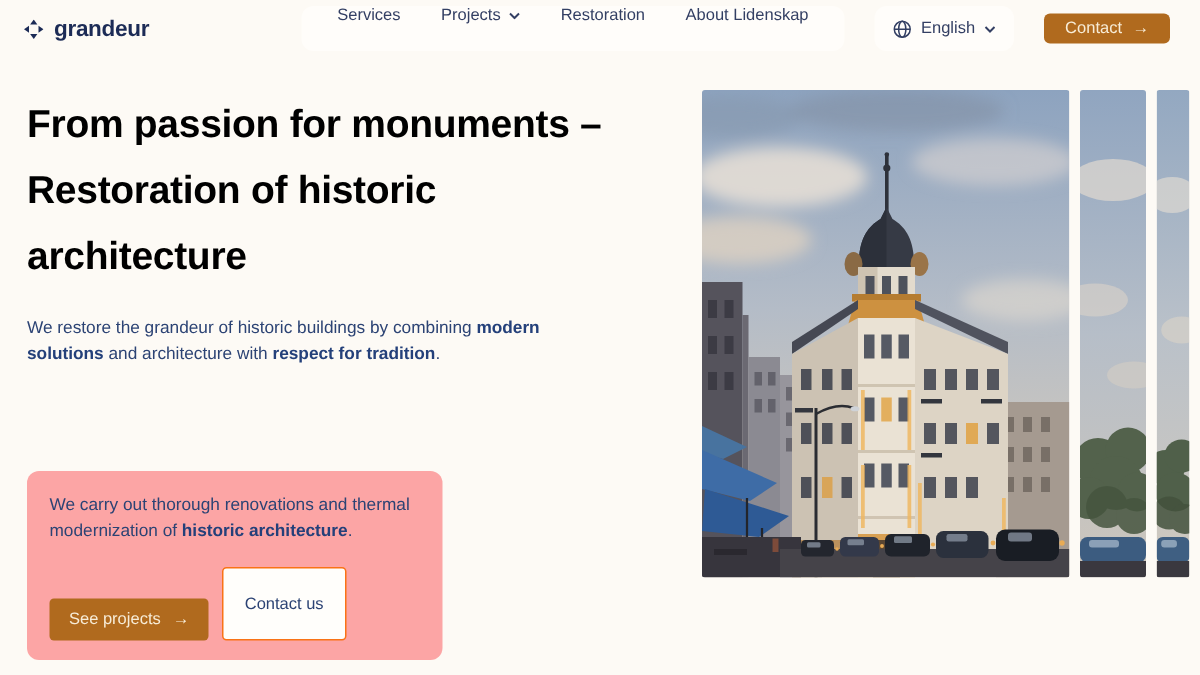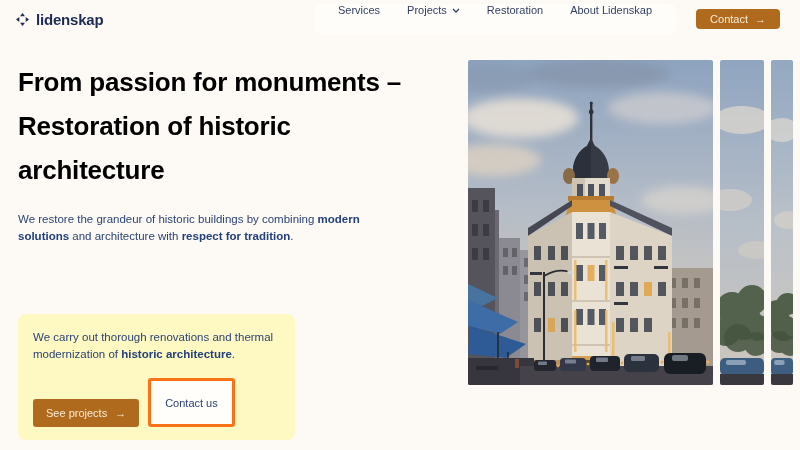--- a/index.html
+++ b/index.html
@@ -55,35 +55,35 @@
     color:#000000; letter-spacing:-0.2px;
   }
   .hero-intro {
     margin-top:19px; width:342px;
     font-size:11.5px; line-height:16.5px; color:#2c4374;
   }
   .hero-intro b, .card-text b { font-weight:700; color:#24407a; }
 
   .card {
     margin-top:70px; width:277px;
-    background:#fef9c3; border-radius:8px;
+    background:#fca5a5; border-radius:8px;
     padding:15px 15px 13px;
   }
   .card-text { font-size:11.5px; line-height:16.5px; color:#2c4374; }
   .card-buttons { display:flex; gap:9px; margin-top:16px; }
   .btn-primary {
     display:flex; align-items:center; gap:8px;
     background:#b06a1e; color:#f7ecd7;
     border:none; border-radius:3px;
     font-size:11px; font-family:inherit;
     padding:8px 13px; cursor:pointer;margin-top:21px;
   }
   .btn-secondary {
     background:#fffefb; color:#2c4374;
-    border:3px solid #f97316; border-radius:3px;
+    border:1px solid #f97316; border-radius:3px;
     font-size:11px; font-family:inherit;
     padding:8px 14px; cursor:pointer;
   }
 
   
   .carousel {
     display:flex; gap:7px;
     margin-left:40px; height:325px; flex:1;
     overflow:hidden;
   }
@@ -99,21 +99,21 @@
 <header class="header">
   <div class="brand">
     <span style="display:inline-flex;">
       <svg width="13" height="13" viewBox="0 0 14 14" fill="#1c2b56">
         <polygon points="7,0 9.6,3.6 4.4,3.6"></polygon>
         <polygon points="14,7 10.4,9.6 10.4,4.4"></polygon>
         <polygon points="7,14 4.4,10.4 9.6,10.4"></polygon>
         <polygon points="0,7 3.6,4.4 3.6,9.6"></polygon>
       </svg>
     </span>
-    <span class="brand-name">lidenskap</span>
+    <span class="brand-name">grandeur</span>
   </div>
 
   <div class="header-right">
     <nav class="nav-pill">
       <span class="nav-item">
         <span>Services</span>
       </span>
       <span class="nav-item">
         <span>Projects</span>
         <span style="display:inline-flex;">
@@ -123,20 +123,35 @@
         </span>
       </span>
       <span class="nav-item">
         <span>Restoration</span>
       </span>
       <span class="nav-item">
         <span>About Lidenskap</span>
       </span>
     </nav>
 
+    <div class="lang-pill">
+      <span style="display:inline-flex;">
+        <svg width="13" height="13" viewBox="0 0 14 14" fill="none" stroke="#333f63" stroke-width="1.1">
+          <circle cx="7" cy="7" r="5.7"></circle>
+          <ellipse cx="7" cy="7" rx="2.6" ry="5.7"></ellipse>
+          <line x1="1.3" y1="7" x2="12.7" y2="7"></line>
+        </svg>
+      </span>
+      <span>English</span>
+      <span style="display:inline-flex;">
+        <svg width="8" height="5" viewBox="0 0 8 5" fill="none" stroke="#333f63" stroke-width="1.3">
+            <polyline points="1,1 4,4 7,1"></polyline>
+          </svg>
+      </span>
+    </div>
 
     <button class="contact-btn">
       <span>Contact</span>
       <span>→</span>
     </button>
   </div>
 </header>
 
 <main class="main">
   <section class="left-col">

